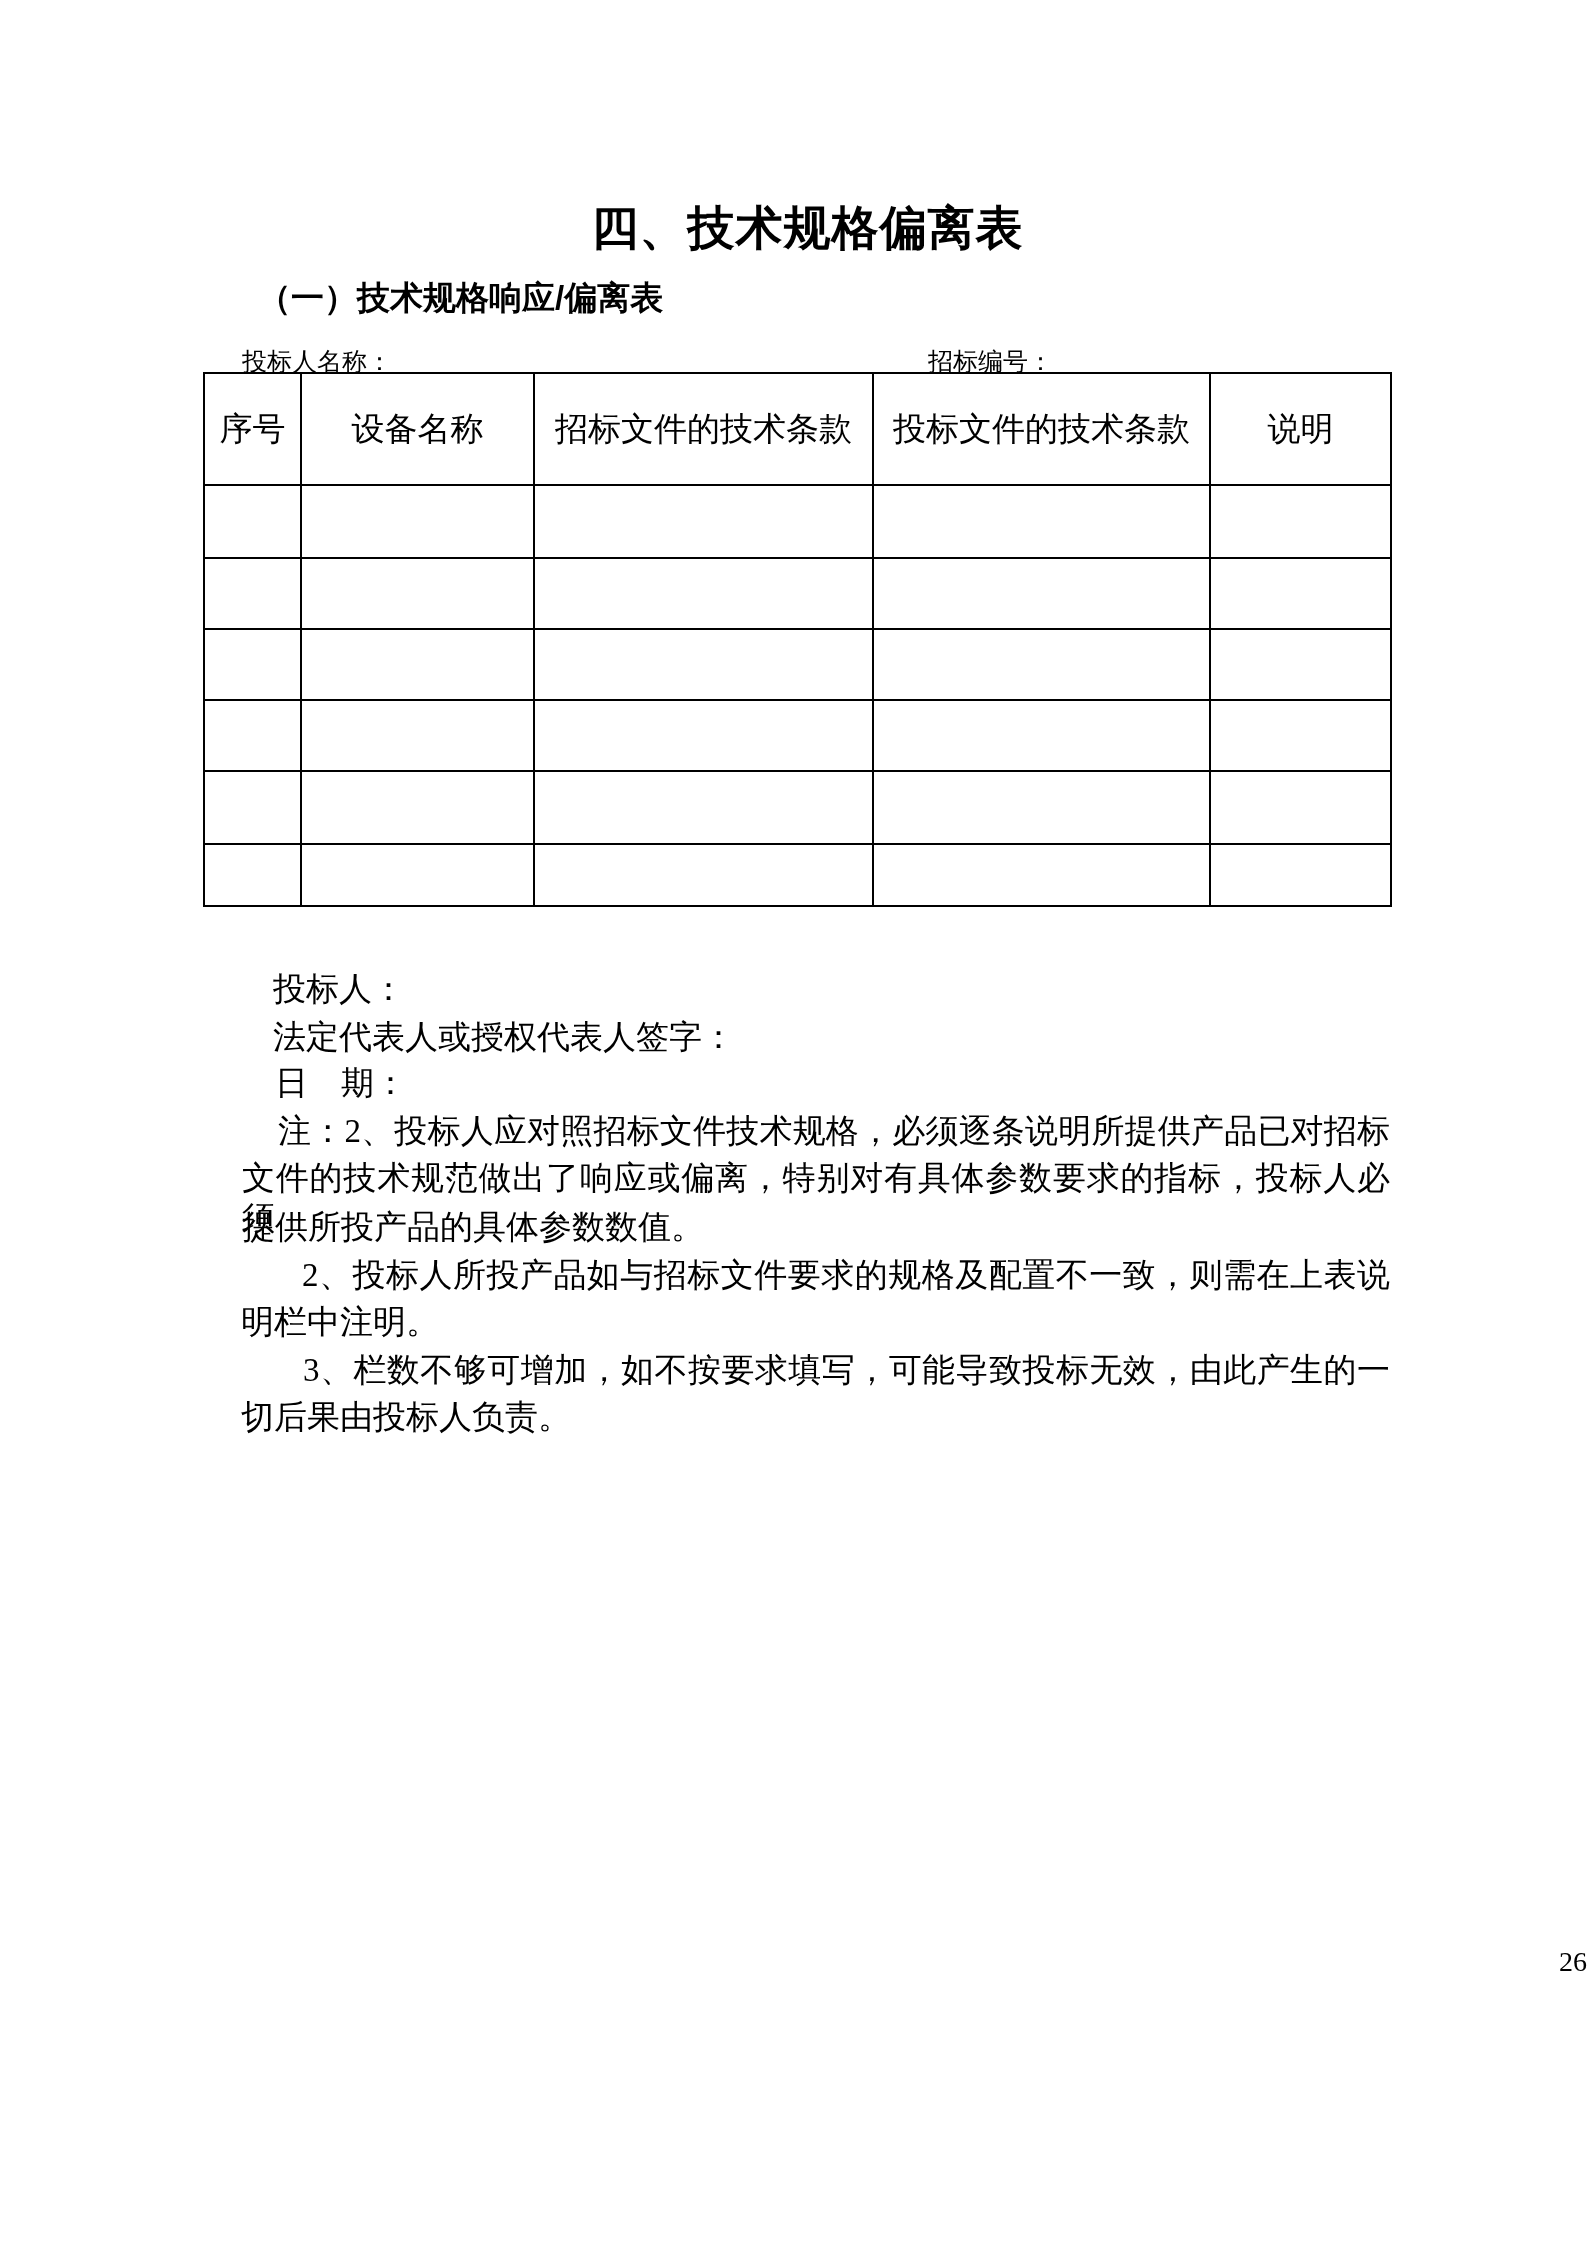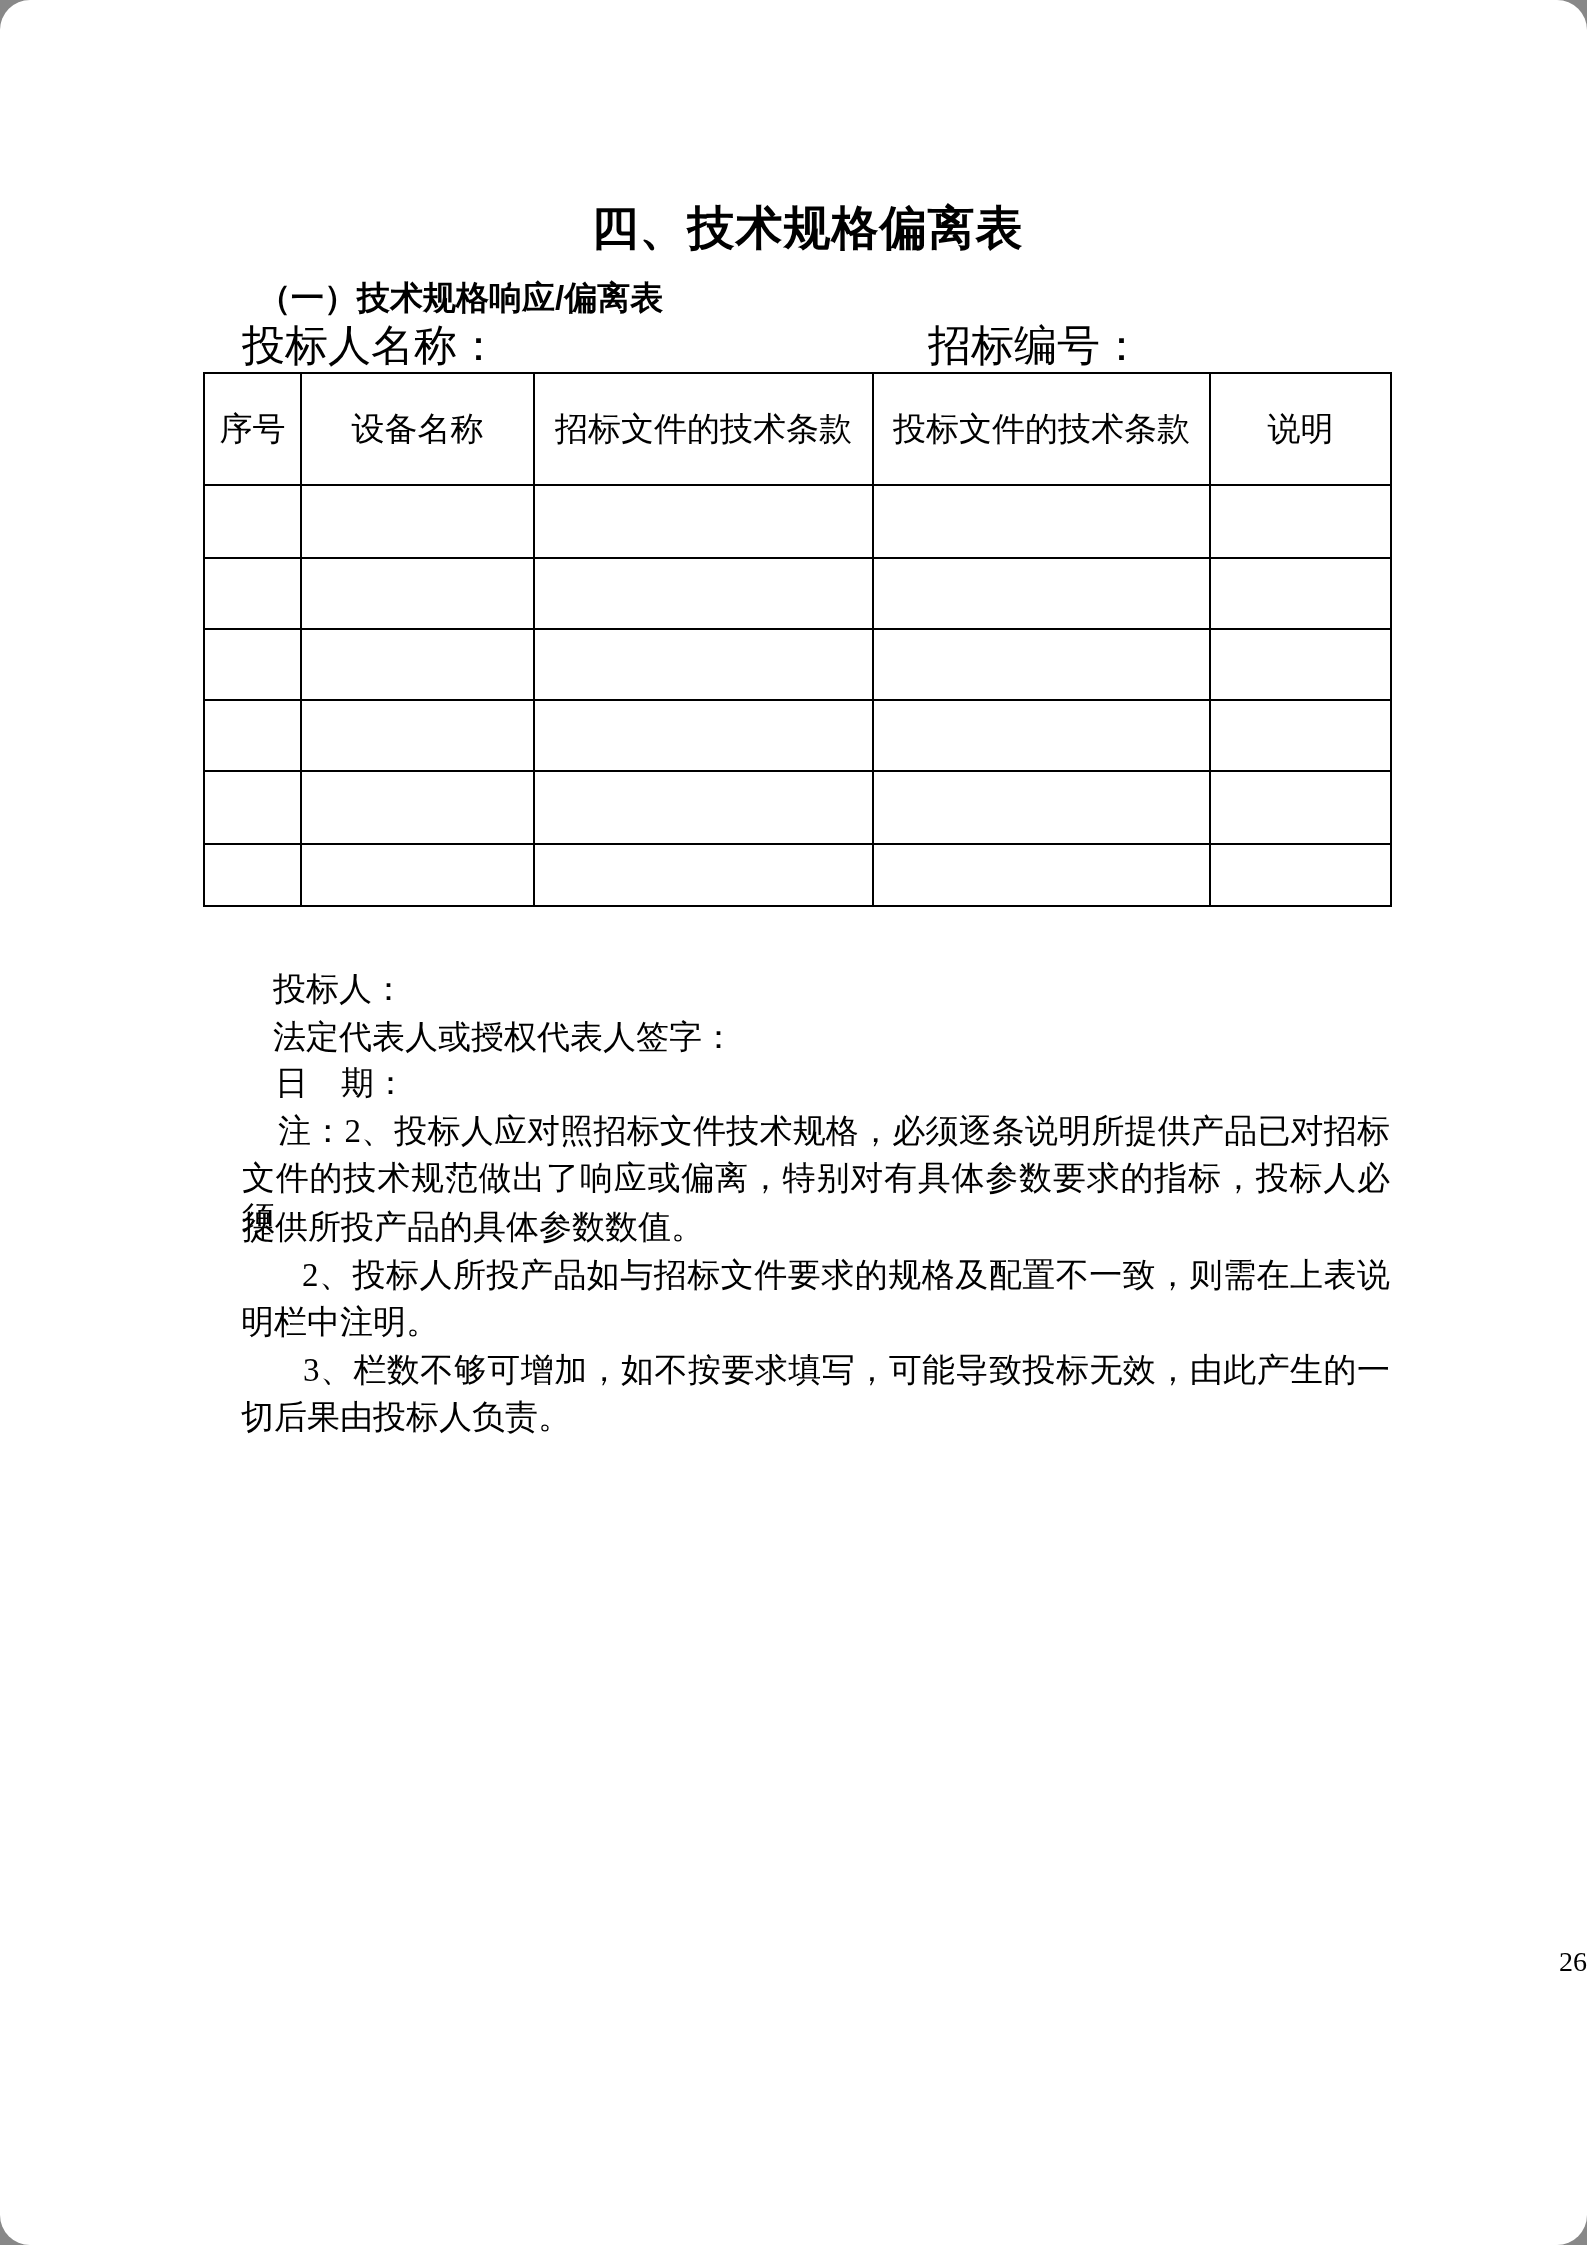--- a/index.html
+++ b/index.html
@@ -3,38 +3,37 @@
 <meta charset="utf-8">
 <style>
   html,body{margin:0;padding:0;background:#888;}
   .page{
     position:relative;
     width:1587px;height:2245px;
     background:#ffffff;
     font-family:"Liberation Serif","DejaVu Serif",serif;
     color:#000;
     overflow:hidden;
-    border-radius:30px;
   }
   .doc-title{
     position:absolute;top:200px;left:28px;right:0;
     text-align:center;
     font-size:47px;line-height:56px;font-weight:bold;
     letter-spacing:1px;
     white-space:pre;
   }
   .section-heading{
     position:absolute;top:279px;left:258px;
     font-size:33px;line-height:38px;font-weight:bold;
     font-family:"Liberation Sans","DejaVu Sans",sans-serif;
     white-space:pre;
   }
   .field-label{
-    position:absolute;top:327px;
-    font-size:43px;line-height:38px;
+    position:absolute;top:343px;
+    font-size:25px;line-height:38px;
     white-space:pre;
     text-align:center;
   }
   .field-label.bidder{left:242px;}
   .field-label.tender{left:928px;}
   table.dev-table{
     position:absolute;left:203px;top:372px;
     width:1187px;
     border-collapse:collapse;
     table-layout:fixed;

